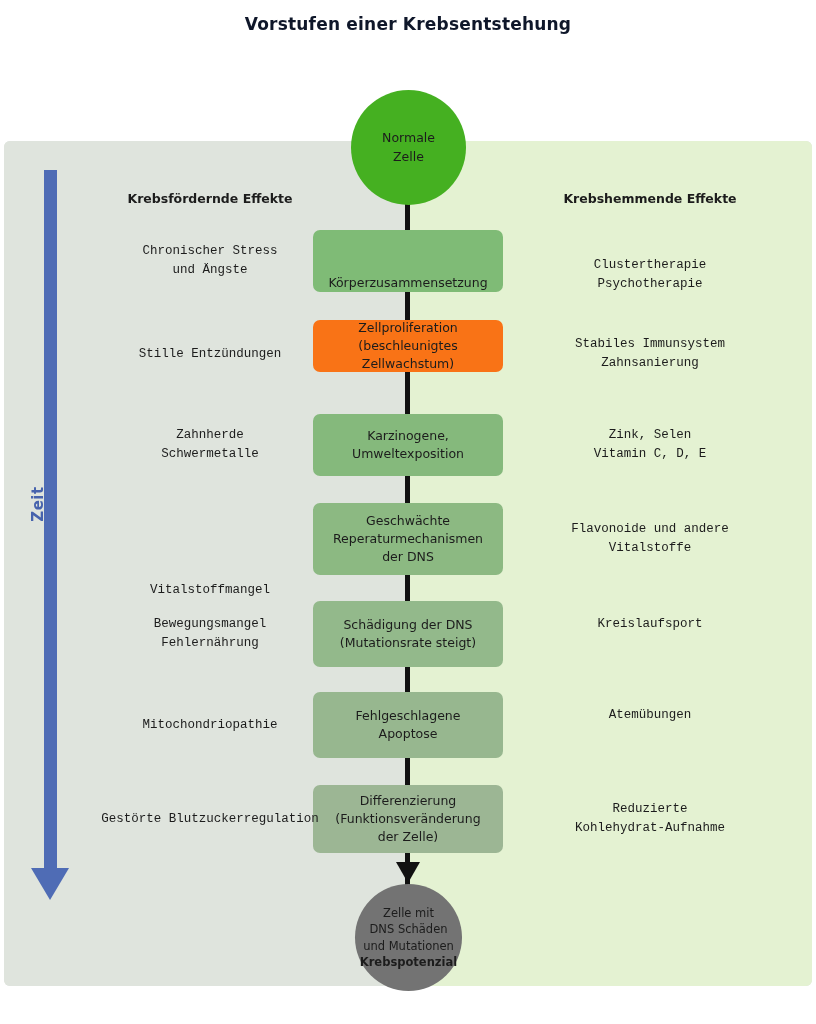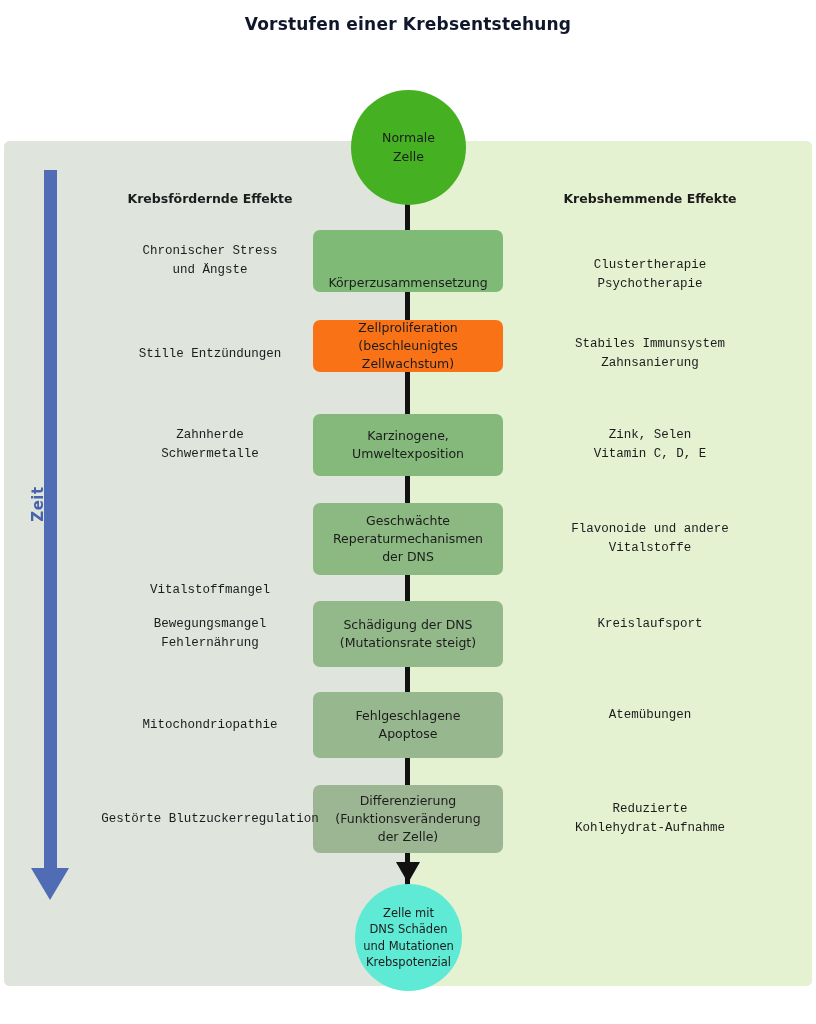--- a/index.html
+++ b/index.html
@@ -141,21 +141,21 @@
   }
   #circle-damaged-cell {
     left: 355px;
     top: 884px;
     width: 107px;
     height: 107px;
     background: #9cae94;
     font-size: 11.5px;
     line-height: 1.42;
   }
-  .circle .bold-line { font-weight: normal; }
+  .circle .bold-line { font-weight: bold; }
 
   
   .stage-box {
     position: absolute;
     left: 313px;
     width: 190px;
     border-radius: 7px;
     display: flex;
     flex-direction: column;
     align-items: center;
@@ -200,21 +200,21 @@
 <div class="col-header" id="header-inhibiting">Krebshemmende Effekte</div>
 
 <div id="spine"></div>
 <div id="spine-arrowhead"></div>
 
 <div class="circle" id="circle-normal-cell" style="background: rgb(69, 176, 33);">
     <div>Normale</div>
     <div>Zelle</div>
   </div>
 
-<div class="circle" id="circle-damaged-cell" style="background: #5eead4; justify-content: center;">
+<div class="circle" id="circle-damaged-cell" style="background: #737373; justify-content: center;">
     <div>Zelle mit</div>
     <div>DNS Schäden</div>
     <div>und Mutationen</div>
     <div class="bold-line">Krebspotenzial</div>
   </div>
 
 <div id="stage-container">
     <div class="stage-box" style="top: 230px; height: 62px; background: rgb(127, 187, 118); justify-content: flex-end;">
       <div>Körperzusammensetzung</div>
     </div>

